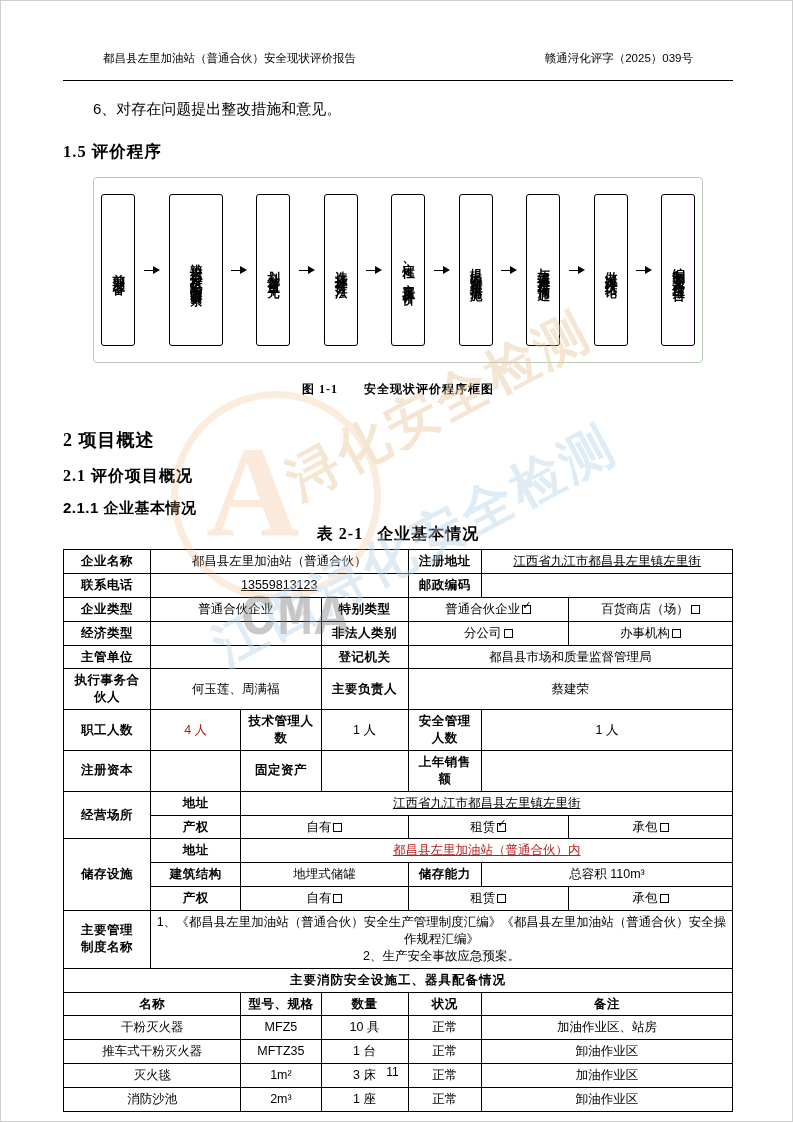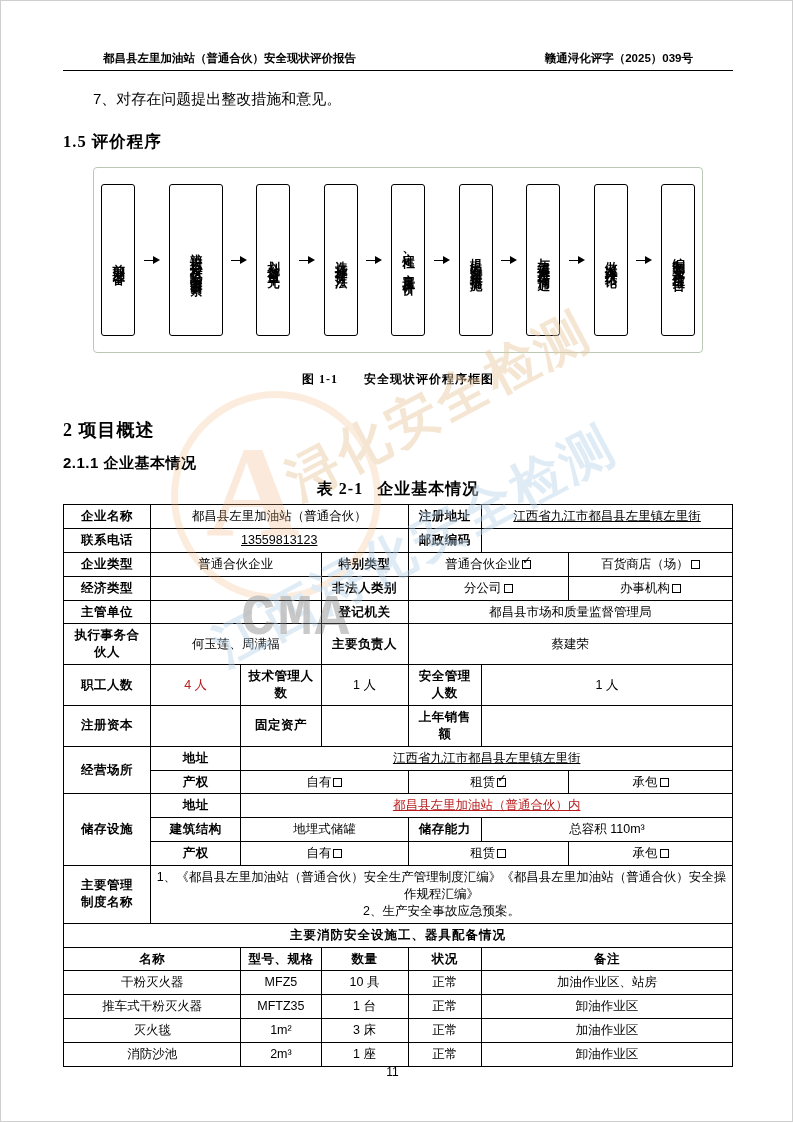--- a/index.html
+++ b/index.html
@@ -25,22 +25,22 @@
     left: 62px;
     top: 50px;
     width: 670px;
   }
   
   .runhead {
     display: flex;
     justify-content: space-between;
     align-items: flex-end;
     font-size: 11.5px;
-    font-weight: bold;
-    padding: 0 40px 4px 40px;
+    font-weight: normal;
+    padding: 0 40px 14px 40px;
     border-bottom: 1px solid #000;
     gap: 21px;
   }
   .runhead .left { letter-spacing: 0px; }
   .runhead .right { letter-spacing: 0px; }
 
   
   .para {
     font-size: 15px;
     margin: 16px 0 0 0;
@@ -291,21 +291,21 @@
     <div class="wm-cma">CMA</div>
   </div>
 
   <div class="content">
 
     <div class="runhead">
       <span class="left">都昌县左里加油站（普通合伙）安全现状评价报告</span>
       <span class="right">赣通浔化评字（2025）039号</span>
     </div>
 
-    <p class="para">7、对存在问题提出整改措施和意见。</p>
+    <p class="para">6、对存在问题提出整改措施和意见。</p>
 
     <h2 class="sec">1.5  评价程序</h2>
 
     <div class="flow-wrap">
       <div class="flow-border"></div>
       <div class="flow-row">
         <div class="fbox w1">
             <span class="txt">前期准备</span>
           </div>
         <div class="arrow"></div>
@@ -341,20 +341,21 @@
             <span class="txt">编制安全评价报告</span>
           </div>
       </div>
     </div>
 
     <div class="fig-caption">
       <span>图 1-1</span><span class="gap"></span><span>安全现状评价程序框图</span>
     </div>
 
     <h2 class="sec big">2 项目概述</h2>
+    <h3 class="sub">2.1 评价项目概况</h3>
     <h4 class="subsub">2.1.1 企业基本情况</h4>
 
     <div class="tbl-title">
       <span>表 2-1</span><span class="gap"></span><span>企业基本情况</span>
     </div>
 
     <table class="main">
       <colgroup>
         <col style="width:13%">
         <col style="width:13.5%">

